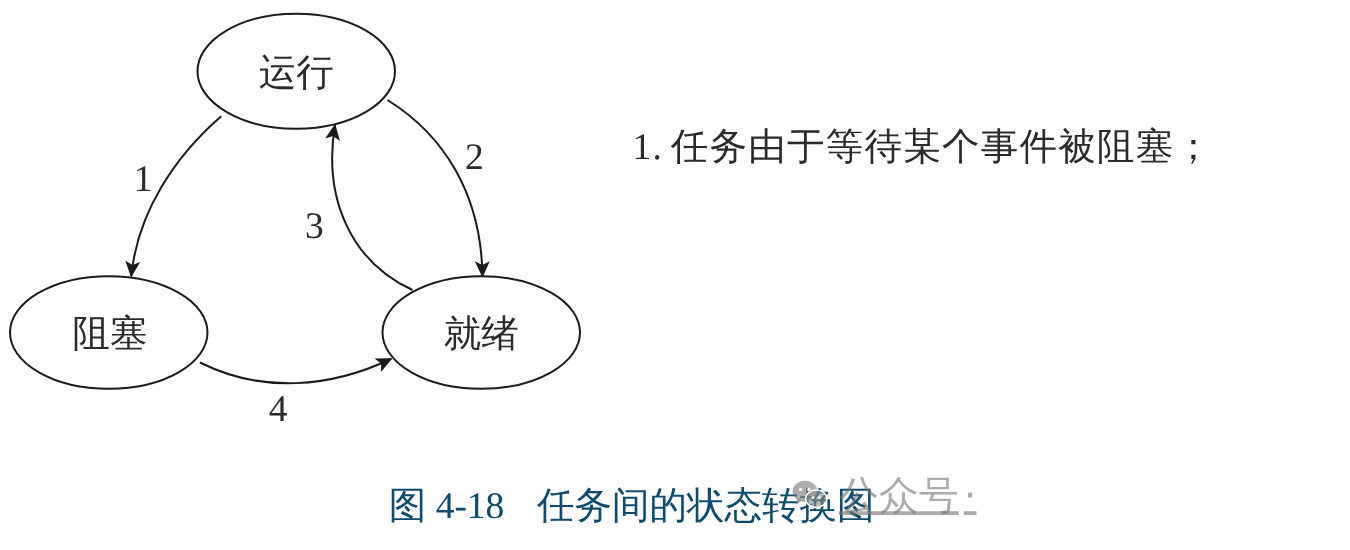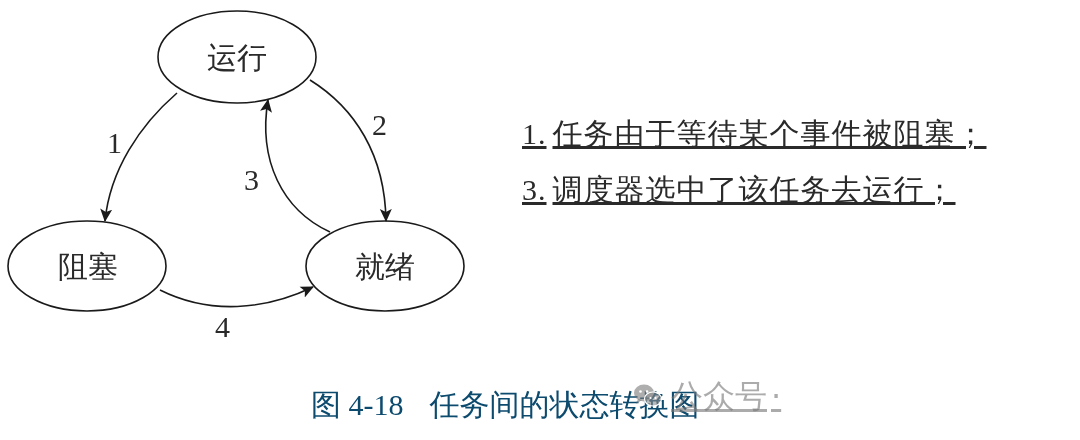--- a/index.html
+++ b/index.html
@@ -39,21 +39,21 @@
       margin: 0;
       padding: 0;
       list-style: none;
       font-family: "DejaVu Sans", "Liberation Sans", sans-serif;
       font-size: 30px;
       line-height: 40px;
       color: #2a2a2a;
       letter-spacing: 1px;
       white-space: nowrap;
     }
-    .legend li { margin: 16px; padding: 0; text-decoration: underline; }
+    .legend li { margin: 0; padding: 0; }
     .legend .num {
       font-family: "Liberation Serif", "DejaVu Serif", serif;
       margin-right: 6px;
     }
     .caption {
       position: absolute;
       left: 311px;
       top: 385px;
       font-family: "DejaVu Sans", "Liberation Sans", sans-serif;
       font-size: 30px;
@@ -129,21 +129,20 @@
   </g>
 
   <g>
     <path d="M160,290 C210,315 265,310 313,287" fill="none" stroke="#1a1a1a" stroke-width="1.6" marker-end="url(#arrowhead)"></path>
     <text class="edge-label" x="215" y="337">4</text>
   </g>
 </svg>
 
 <ul class="legend">
   <li><span class="num">1.</span><span>任务由于等待某个事件被阻塞；</span></li>
-  <li><span class="num">3.</span><span>调度器选中了该任务去运行；</span></li>
 </ul>
 
 <div class="caption">
   <span class="fig-no">图 4-18</span><span>任务间的状态转换图</span>
 </div>
 
 <div class="watermark">
   <span class="wm-icon">
     <svg width="30" height="26" viewBox="0 0 30 26" xmlns="http://www.w3.org/2000/svg">
       <ellipse cx="11" cy="10" rx="10" ry="8.5" fill="rgba(120,120,120,0.6)"></ellipse>

